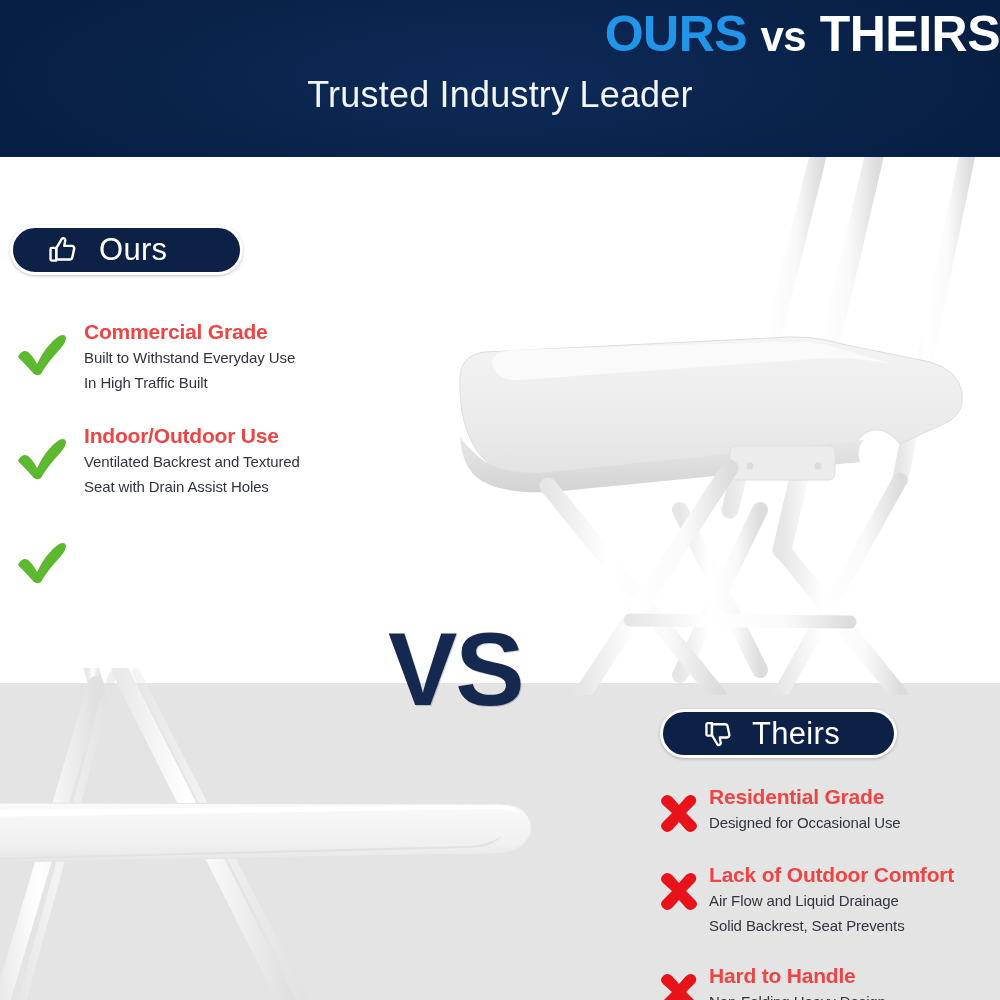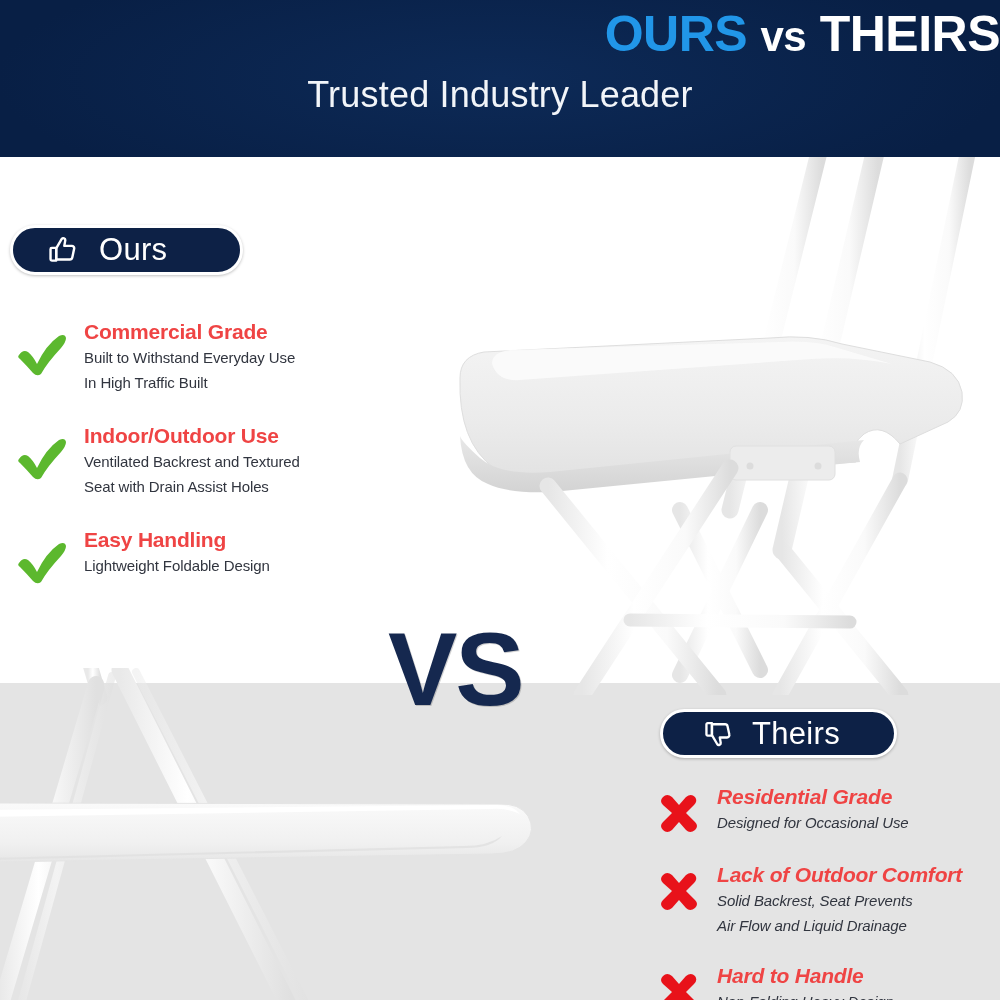--- a/index.html
+++ b/index.html
@@ -81,21 +81,21 @@
   .bullet-mark {
     flex:0 0 auto;
     width:56px; height:56px;
     display:flex; align-items:center; justify-content:center;
     margin-top:8px;
   }
   #list-theirs .bullet-mark { width:48px; height:48px; margin-top:6px; }
 
   .bullet-text { padding-top:0; }
   #list-ours   .bullet-text { margin-left:14px; }
-  #list-theirs .bullet-text { margin-left:14px;font-style:italic; }
+  #list-theirs .bullet-text { margin-left:6px; }
 
   .bullet-title {
     font-size:21px; font-weight:bold; color:#ef4444;
     line-height:27px; letter-spacing:-0.2px; white-space:nowrap;
   }
   .bullet-desc {
     font-size:15px; font-weight:400; color:#31353f;
     line-height:25px; letter-spacing:-0.1px; white-space:nowrap;
   }
 
@@ -252,24 +252,20 @@
       <div class="bullet-desc">Seat with Drain Assist Holes</div>
     </span>
   </div>
 
   <div class="bullet-item">
     <span class="bullet-mark">
       <svg width="52" height="46" viewBox="0 0 52 46">
         <path d="M3 24 Q7 18 12 21 Q17 25 21 33 Q30 14 43 5 Q49 2 50 7 Q50 11 45 17 Q31 32 25 43 Q21 46 17 42 Q10 34 4 28 Q1 26 3 24 Z" fill="#5cb82e"></path>
       </svg>
     </span>
-    <span class="bullet-text">
-      <span class="bullet-title">Easy Handling</span>
-      <div class="bullet-desc">Lightweight Foldable Design</div>
-    </span>
   </div>
 
 </div>
 
 <div id="vs">VS</div>
 
 <div id="badge-theirs" class="badge">
   <span class="badge-icon">
     <svg width="33" height="33" viewBox="0 0 24 24" fill="none" stroke="#ffffff" stroke-width="1.7" stroke-linejoin="round" stroke-linecap="round">
       <path d="M6.5 13.5 H3.4 a0.9 0.9 0 0 1 -0.9 -0.9 V5.4 a0.9 0.9 0 0 1 0.9 -0.9 H6.5 Z"></path>
@@ -294,22 +290,22 @@
   </div>
 
   <div class="bullet-item">
     <span class="bullet-mark">
       <svg width="46" height="44" viewBox="0 0 46 44">
         <path d="M7 6 Q11 2 16 6 L23 14 L30 6 Q35 2 39 6 Q42 10 38 14 L30 22 L39 31 Q43 35 39 39 Q34 43 30 39 L23 31 L16 39 Q11 43 7 39 Q3 35 7 31 L16 22 L7 14 Q3 10 7 6 Z" fill="#e8121a"></path>
       </svg>
     </span>
     <span class="bullet-text">
       <span class="bullet-title">Lack of Outdoor Comfort</span>
+      <div class="bullet-desc">Air Flow and Liquid Drainage</div>
       <div class="bullet-desc">Solid Backrest, Seat Prevents</div>
-      <div class="bullet-desc">Air Flow and Liquid Drainage</div>
     </span>
   </div>
 
   <div class="bullet-item">
     <span class="bullet-mark">
       <svg width="46" height="44" viewBox="0 0 46 44">
         <path d="M7 6 Q11 2 16 6 L23 14 L30 6 Q35 2 39 6 Q42 10 38 14 L30 22 L39 31 Q43 35 39 39 Q34 43 30 39 L23 31 L16 39 Q11 43 7 39 Q3 35 7 31 L16 22 L7 14 Q3 10 7 6 Z" fill="#e8121a"></path>
       </svg>
     </span>
     <span class="bullet-text">

